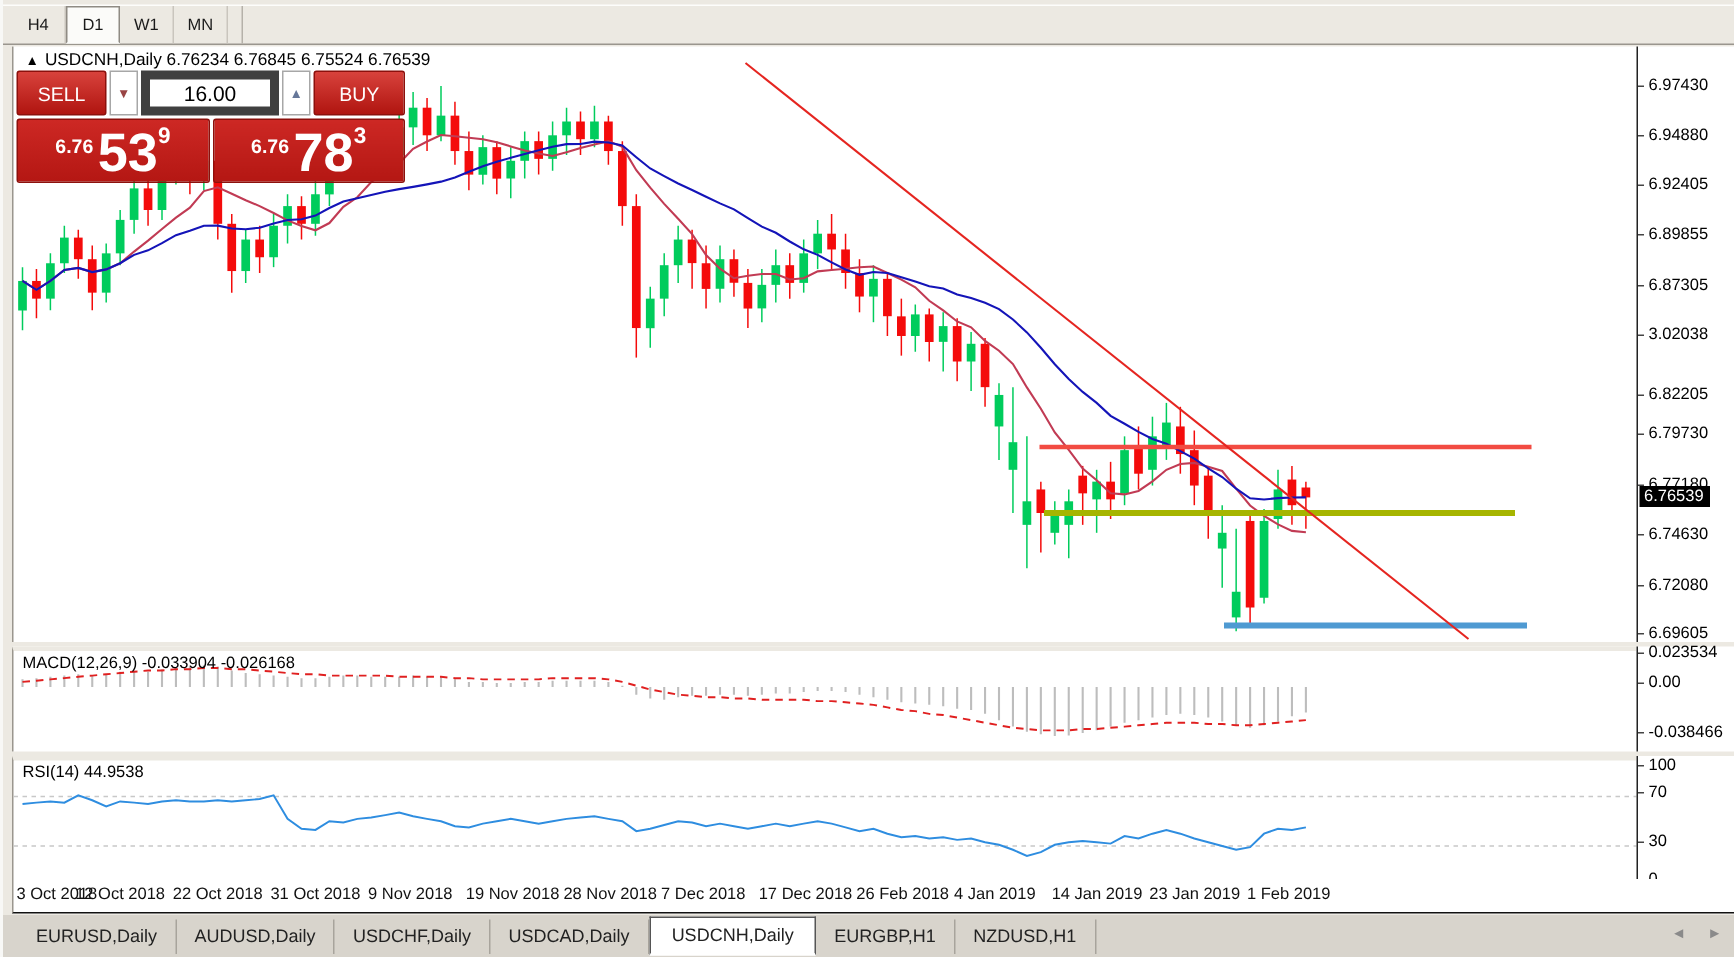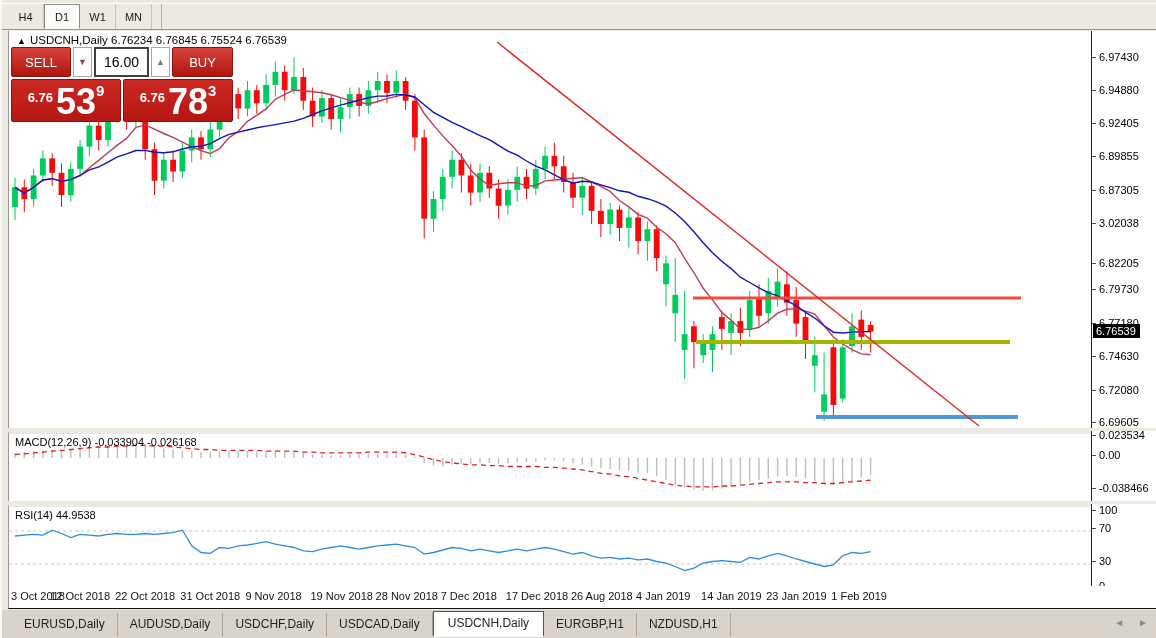--- a/index.html
+++ b/index.html
@@ -28,31 +28,31 @@
   .axis-rsi  { top:504px; height:82px; }
   .axis-label { position:absolute; left:0; padding-left:7px; font-size:11px; color:#000; white-space:nowrap; }
   .axis-label::before { content:""; position:absolute; left:0; top:50%; width:4px; height:1px; background:#444; }
   .cur-price { position:absolute; left:1px; background:#000; color:#fff; font-size:11px; padding:1px 4px 1px 3px; }
 
   .chart-title { position:absolute; left:8px; top:3px; font-size:11.5px; color:#000; z-index:5; white-space:nowrap; }
   .chart-title .tri { font-size:9px; margin-right:4px; }
   .ind-label { position:absolute; left:6px; top:2px; font-size:11px; color:#000; z-index:5; white-space:nowrap; }
 
   
-  .trade-panel { position:absolute; left:2px; top:16px; width:222px; z-index:6; }
+  .trade-panel { position:absolute; left:2px; top:16px; width:259px; z-index:6; }
   .tp-row1 { display:flex; height:30px; gap:2px; }
   .btn-trade { flex:0 0 60px; display:flex; align-items:center; justify-content:center;
                background:linear-gradient(#d8423c,#b01510); color:#fff; font-size:13px;
                border:1px solid #8c100c; border-radius:2px; cursor:pointer; }
   .btn-buy { flex:0 0 61px; }
   .spin-btn { flex:0 0 19px; background:#fff; border:1px solid #a7a7a7; display:flex; align-items:center;
               justify-content:center; font-size:9px; cursor:pointer; }
   .spin-dn { color:#994444; }
   .spin-up { color:#667799; }
-  .vol-input { flex:1 1 auto; border:2px solid #404040; background:#fff; text-align:center;
+  .vol-input { flex:1 1 auto; border:6px solid #404040; background:#fff; text-align:center;
                font-size:14px; color:#000; font-family:"Liberation Sans", sans-serif; min-width:0; }
   .tp-row2 { display:flex; height:43px; gap:2px; margin-top:2px; }
   .quote-box { flex:1 1 50%; background:linear-gradient(#cd2824,#b41713); border:1px solid #8c100c;
                border-radius:2px; color:#fff; display:flex; align-items:flex-end; justify-content:center;
                padding-bottom:3px; cursor:pointer; }
   .q-small { font-size:13px; font-weight:700; margin-right:3px; margin-bottom:13px; }
   .q-big { font-size:36px; font-weight:600; line-height:0.9; }
   .q-sup { font-size:15px; font-weight:700; align-self:flex-start; margin-top:2px; }
 
   
@@ -448,21 +448,21 @@
   <div class="date-axis" id="dateAxis">
       <div class="date-label" style="left: 2px;">3 Oct 2018</div>
       <div class="date-label" style="left: 41.1px;">12 Oct 2018</div>
       <div class="date-label" style="left: 106.2px;">22 Oct 2018</div>
       <div class="date-label" style="left: 171.3px;">31 Oct 2018</div>
       <div class="date-label" style="left: 236.4px;">9 Nov 2018</div>
       <div class="date-label" style="left: 301.5px;">19 Nov 2018</div>
       <div class="date-label" style="left: 366.6px;">28 Nov 2018</div>
       <div class="date-label" style="left: 431.7px;">7 Dec 2018</div>
       <div class="date-label" style="left: 496.8px;">17 Dec 2018</div>
-      <div class="date-label" style="left: 561.9px;">26 Aug 2018</div>
+      <div class="date-label" style="left: 561.9px;">26 Feb 2018</div>
       <div class="date-label" style="left: 627px;">4 Jan 2019</div>
       <div class="date-label" style="left: 692.1px;">14 Jan 2019</div>
       <div class="date-label" style="left: 757.2px;">23 Jan 2019</div>
       <div class="date-label" style="left: 822.3px;">1 Feb 2019</div>
     </div>
 
   <div class="sym-bar" id="symBar">
       <div class="sym-tab">EURUSD,Daily</div>
       <div class="sym-tab">AUDUSD,Daily</div>
       <div class="sym-tab">USDCHF,Daily</div>

